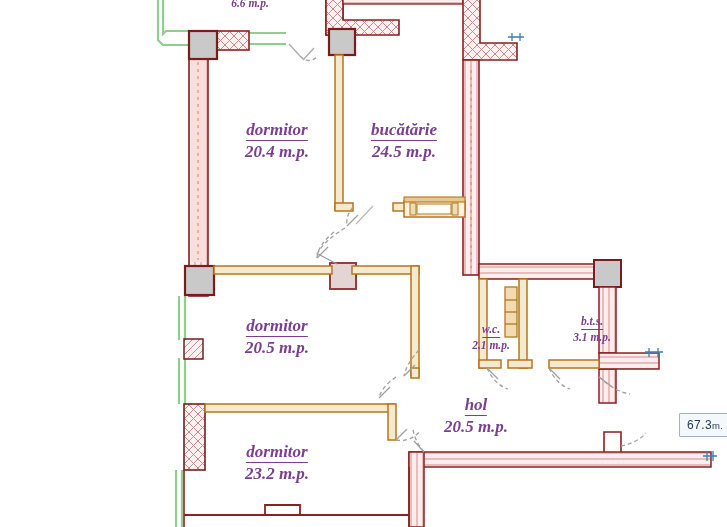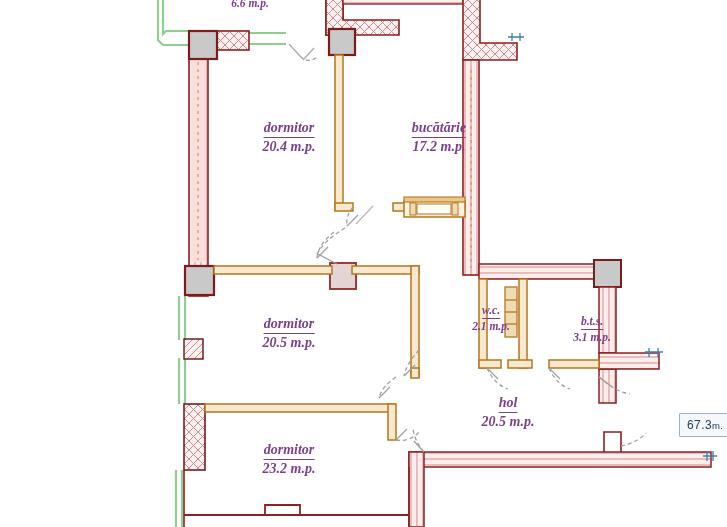--- a/index.html
+++ b/index.html
@@ -21,21 +21,21 @@
   }
   .room-label .nm{
     display:block;
     border-bottom:1px solid #7a3f8f;
     padding-bottom:0px;
     margin:0 auto;
     width:max-content;
   }
   .room-label .ar{display:block;padding-top:1px;}
   .lbl-sm{font-size:11.5px;}
-  .lbl-md{font-size:14px;margin-left:12px;}
+  .lbl-md{font-size:17px;}
   .area-badge{
     position:absolute;
     box-sizing:border-box;
     border:1px solid #9fb3c8;
     background:#f4f8fb;
     color:#223a5e;
     font-family:"Liberation Sans", sans-serif;
     font-size:12px;
     padding:4px 5px 4px 7px;
     letter-spacing:.4px;
@@ -221,45 +221,45 @@
 
 <div class="room-label lbl-sm" style="left:250px;top:-4px;transform:translateX(-50%);">
   <span class="ar">6.6 m.p.</span>
 </div>
 
 <div class="room-label lbl-md" style="left:277px;top:120px;transform:translateX(-50%);">
   <span class="nm">dormitor</span>
   <span class="ar">20.4 m.p.</span>
 </div>
 
-<div class="room-label lbl-md" style="left:427px;top:120px;transform:translateX(-50%);">
+<div class="room-label lbl-md" style="left:404px;top:120px;transform:translateX(-50%);">
   <span class="nm">bucătărie</span>
-  <span class="ar">17.2 m.p.</span>
+  <span class="ar">24.5 m.p.</span>
 </div>
 
 <div class="room-label lbl-md" style="left:277px;top:316px;transform:translateX(-50%);">
   <span class="nm">dormitor</span>
   <span class="ar">20.5 m.p.</span>
 </div>
 
 <div class="room-label lbl-md" style="left:277px;top:442px;transform:translateX(-50%);">
   <span class="nm">dormitor</span>
   <span class="ar">23.2 m.p.</span>
 </div>
 
-<div class="room-label lbl-sm" style="left:491px;top:304px;transform:translateX(-50%);">
+<div class="room-label lbl-sm" style="left:491px;top:323px;transform:translateX(-50%);">
   <span class="nm">w.c.</span>
   <span class="ar">2.1 m.p.</span>
 </div>
 
 <div class="room-label lbl-sm" style="left:592px;top:315px;transform:translateX(-50%);">
   <span class="nm">b.t.s.</span>
   <span class="ar">3.1 m.p.</span>
 </div>
 
-<div class="room-label lbl-md" style="left:496px;top:395px;transform:translateX(-50%);">
+<div class="room-label lbl-md" style="left:476px;top:395px;transform:translateX(-50%);">
   <span class="nm">hol</span>
   <span class="ar">20.5 m.p.</span>
 </div>
 
 <div class="area-badge" style="left:679px;top:413px;">
   <span>67.3</span><span class="unit">m.</span>
 </div>
 
 </body></html>

